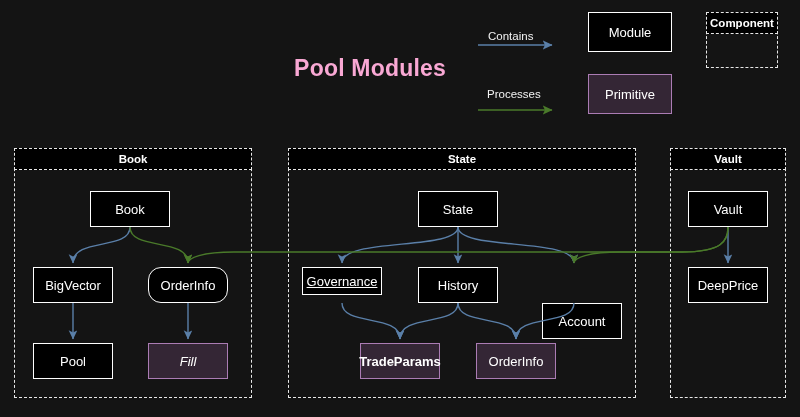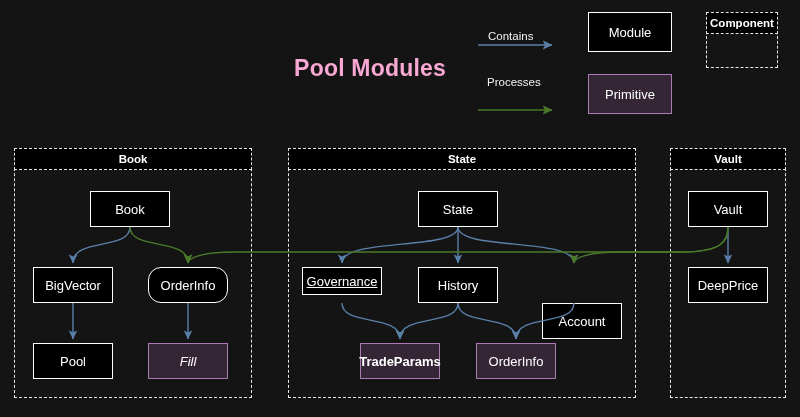--- a/index.html
+++ b/index.html
@@ -41,21 +41,21 @@
   }
 
   
   .legend-label {
     position: absolute;
     font-size: 11.5px;
     color: #f2f2f2;
     white-space: nowrap;
   }
   .legend-contains-label { left: 488px; top: 30px; }
-  .legend-processes-label { left: 487px; top: 76px; }
+  .legend-processes-label { left: 487px; top: 88px; }
 
   
   .node {
     position: absolute;
     box-sizing: border-box;
     display: flex;
     align-items: center;
     justify-content: center;
     font-size: 13px;
     color: #ffffff;

